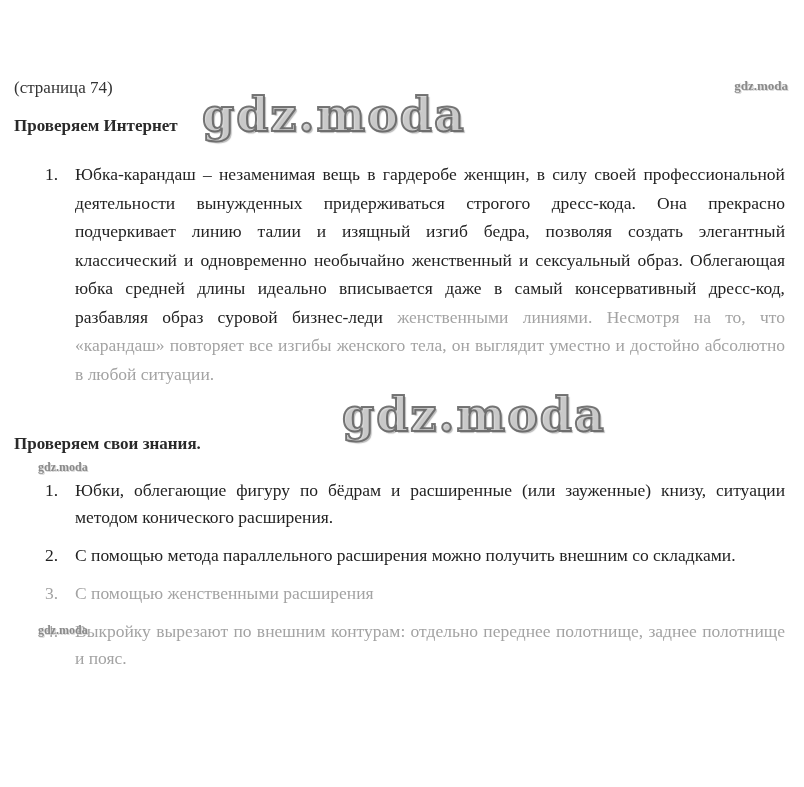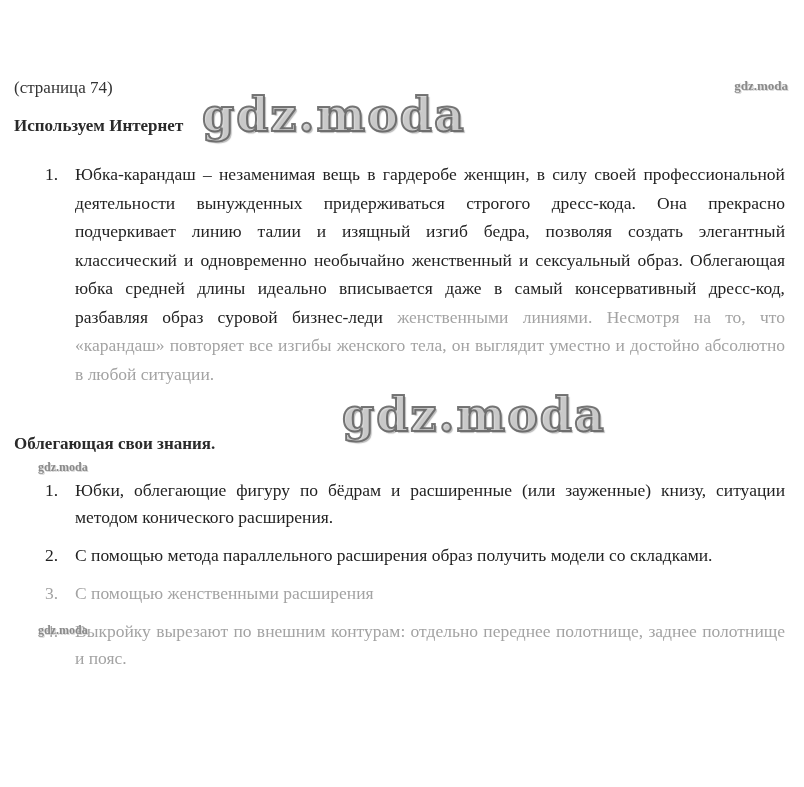--- a/index.html
+++ b/index.html
@@ -107,43 +107,43 @@
   .k-item.is-faded .k-text { color: #a3a3a3; }
 </style>
 </head>
 <body>
 
 <div class="page">
 
   <div class="page-label">(страница 74)</div>
   <div class="site-label">gdz.moda</div>
 
-  <div class="heading heading-internet">Используем Интернет</div>
+  <div class="heading heading-internet">Проверяем Интернет</div>
   <div class="wm-large wm-large-1">gdz.moda</div>
 
   <div class="para-block">
     <span class="item-number">1.</span>
     <div class="para-text">
       <span>Юбка-карандаш – незаменимая вещь в гардеробе женщин, в силу своей профессиональной деятельности вынужденных придерживаться строгого дресс-кода. Она прекрасно подчеркивает линию талии и изящный изгиб бедра, позволяя создать элегантный классический и одновременно необычайно женственный и сексуальный образ. Облегающая юбка средней длины идеально вписывается даже в самый консервативный дресс-код, разбавляя образ суровой бизнес-леди</span>
       <span class="faded">женственными линиями. Несмотря на то, что «карандаш» повторяет все изгибы женского тела, он выглядит уместно и достойно абсолютно в любой ситуации.</span>
     </div>
   </div>
 
   <div class="wm-large wm-large-2">gdz.moda</div>
-  <div class="heading heading-knowledge">Облегающая свои знания.</div>
+  <div class="heading heading-knowledge">Проверяем свои знания.</div>
   <div class="wm-small wm-small-1">gdz.moda</div>
 
   <div class="k-list">
     <div class="k-item">
       <span class="item-number">1.</span>
       <div class="k-text">Юбки, облегающие фигуру по бёдрам и расширенные (или зауженные) книзу, ситуации методом конического расширения.</div>
     </div>
     <div class="k-item">
       <span class="item-number">2.</span>
-      <div class="k-text">С помощью метода параллельного расширения образ получить модели со складками.</div>
+      <div class="k-text">С помощью метода параллельного расширения можно получить внешним со складками.</div>
     </div>
     <div class="k-item is-faded">
       <span class="item-number">3.</span>
       <div class="k-text">С помощью женственными расширения</div>
     </div>
     <div class="k-item is-faded">
       <span class="item-number">4.</span>
       <div class="k-text">Выкройку вырезают по внешним контурам: отдельно переднее полотнище, заднее полотнище и пояс.</div>
     </div>
   </div>

